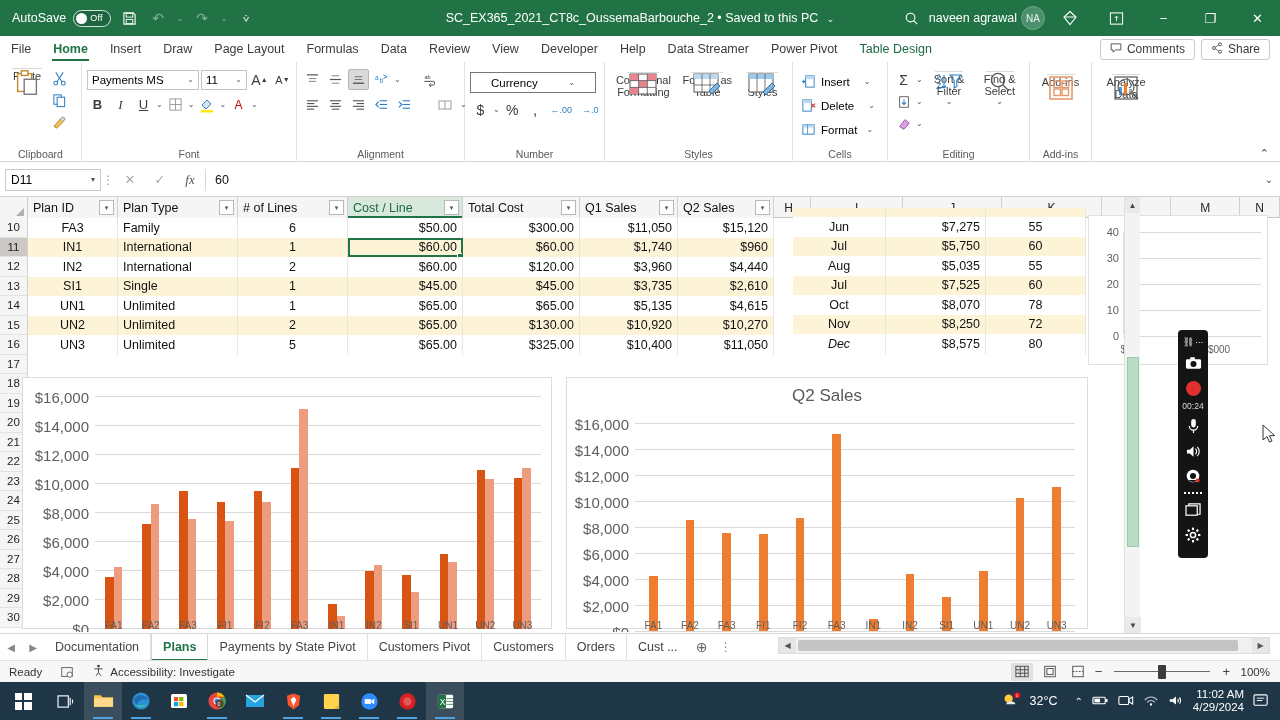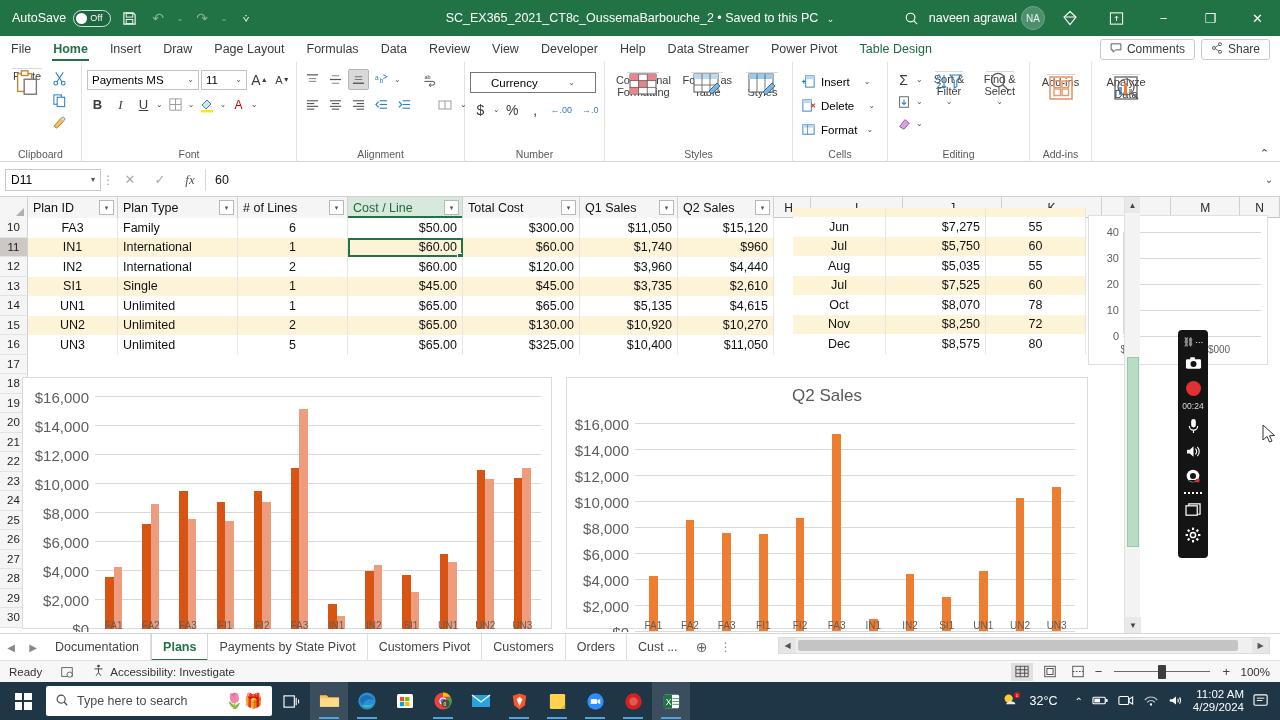--- a/index.html
+++ b/index.html
@@ -911,21 +911,21 @@
         <div class="dc c band0" style="width:93px;">Oct</div>
         <div class="dc r band0" style="width:100px;">$8,070</div>
         <div class="dc c band0" style="width:100px;">78</div>
       </div>
       <div class="drow">
         <div class="dc c band1" style="width:93px;">Nov</div>
         <div class="dc r band1" style="width:100px;">$8,250</div>
         <div class="dc c band1" style="width:100px;">72</div>
       </div>
       <div class="drow">
-        <div class="dc c band0" style="width:93px;">Dec</div>
+        <div class="dc c band0" style="width:93px;font-style:italic;">Dec</div>
         <div class="dc r band0" style="width:100px;">$8,575</div>
         <div class="dc c band0" style="width:100px;">80</div>
       </div>
     </div>
 
     <div class="chart" style="left:1088px; top:18px; width:180px; height:150px; border:1px solid #e0e0e0;">
       <div class="plot">
         <div class="gl" style="left:34px; right:6px; top:16px;"></div>
         <div class="gl" style="left:34px; right:6px; top:42px;"></div>
         <div class="gl" style="left:34px; right:6px; top:68px;"></div>
@@ -1210,30 +1210,20 @@
 
   <div class="taskbar">
     <div class="startbtn">
       <span class="winlogo">
           <i></i>
           <i></i>
           <i></i>
           <i></i>
         </span>
     </div>
-    <div class="tbsearch">
-      <span>
-        <svg width="14" height="14" viewBox="0 0 16 16">
-            <circle cx="7" cy="7" r="4.6" fill="none" stroke="#4a4a4a" stroke-width="1.3"></circle>
-            <line x1="10.3" y1="10.3" x2="14" y2="14" stroke="#4a4a4a" stroke-width="1.3"></line>
-          </svg>
-      </span>
-      <span>Type here to search</span>
-      <span style="margin-left:auto;font-size:15px;">🌷🎁</span>
-    </div>
     <div class="tbicon">
       <svg width="17" height="15" viewBox="0 0 18 16">
           <rect x="1" y="2" width="11" height="12" fill="none" stroke="#fff" stroke-width="1.2"></rect>
           <line x1="14" y1="4" x2="14" y2="12" stroke="#fff" stroke-width="1.2"></line>
           <line x1="16.5" y1="6" x2="16.5" y2="10" stroke="#fff" stroke-width="1.2"></line>
         </svg>
     </div>
     <div class="tbicon active running">
       <svg width="21" height="18" viewBox="0 0 22 18">
           <path d="M1 3 h7 l2 2 h11 v10 H1 Z" fill="#ffc04d"></path>

